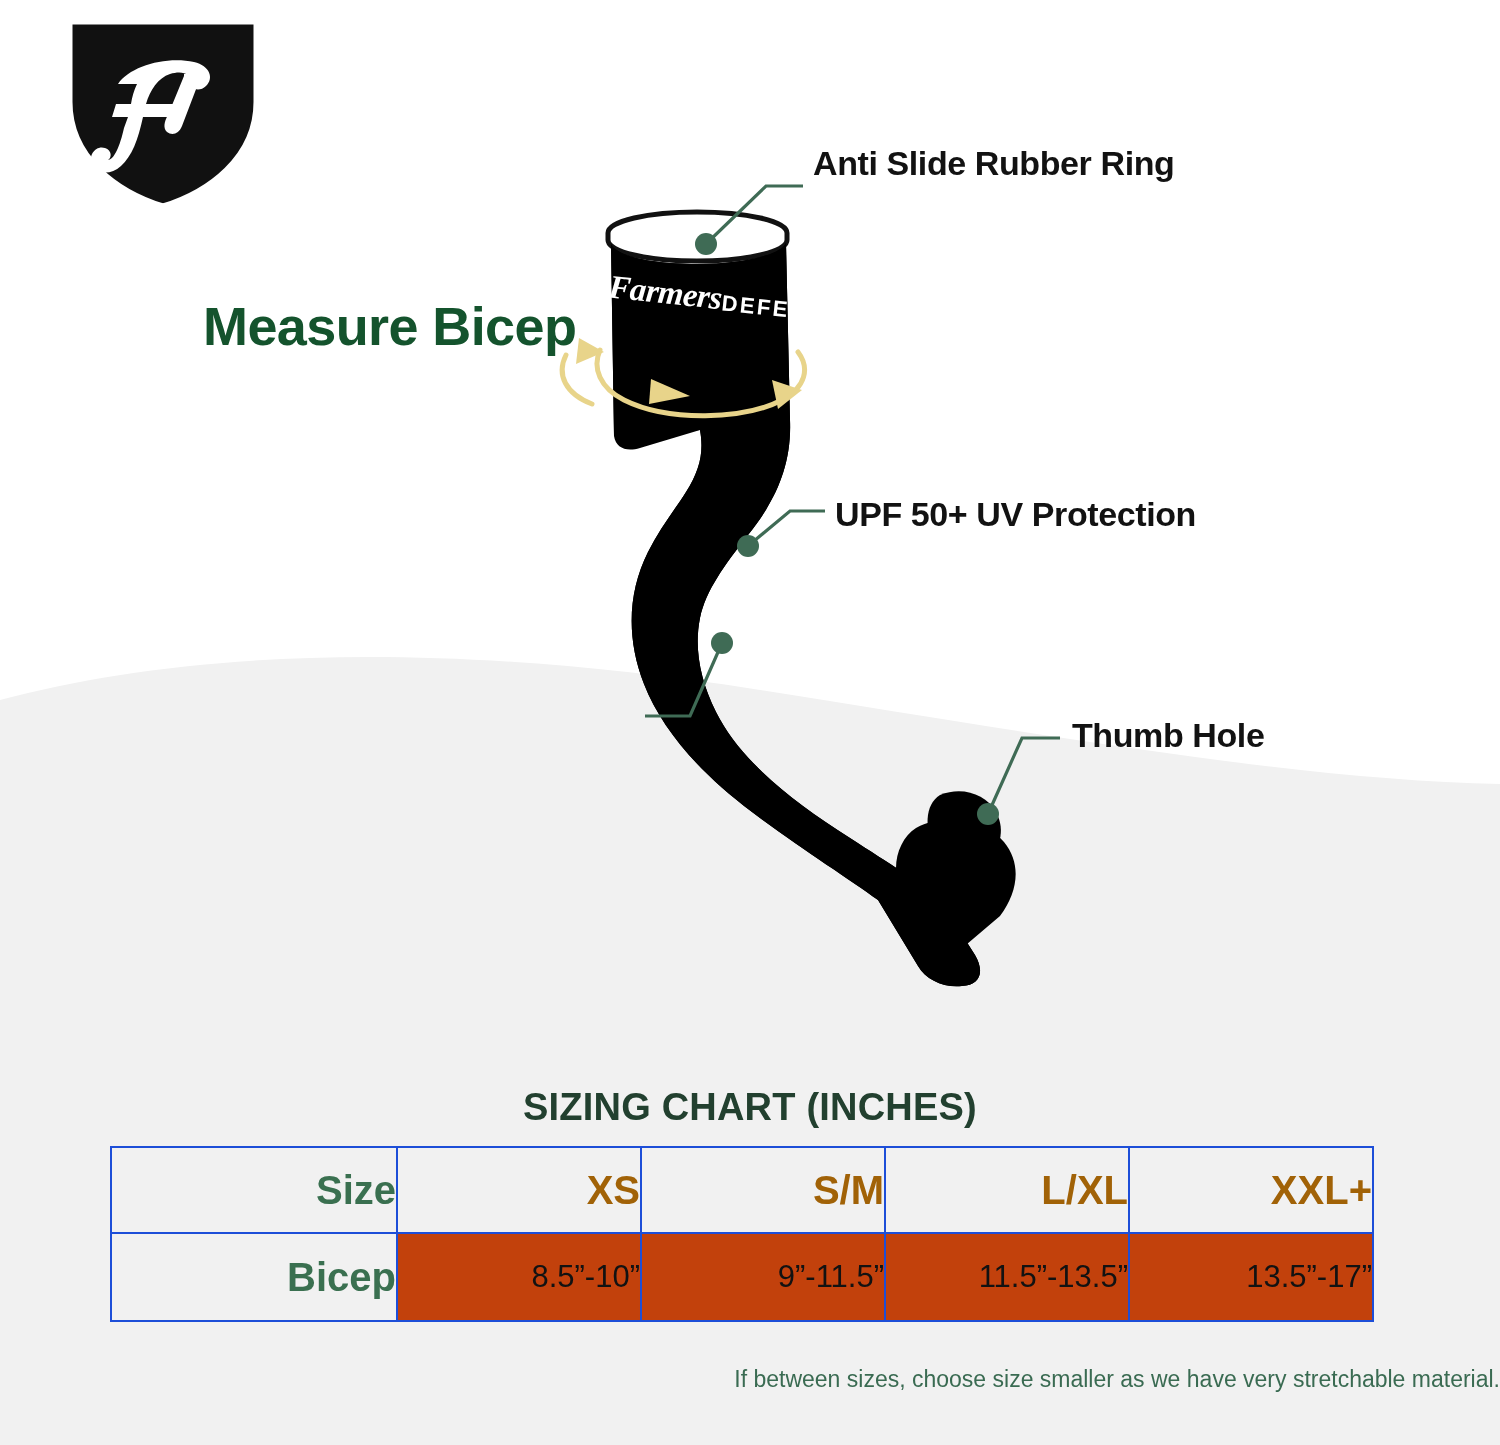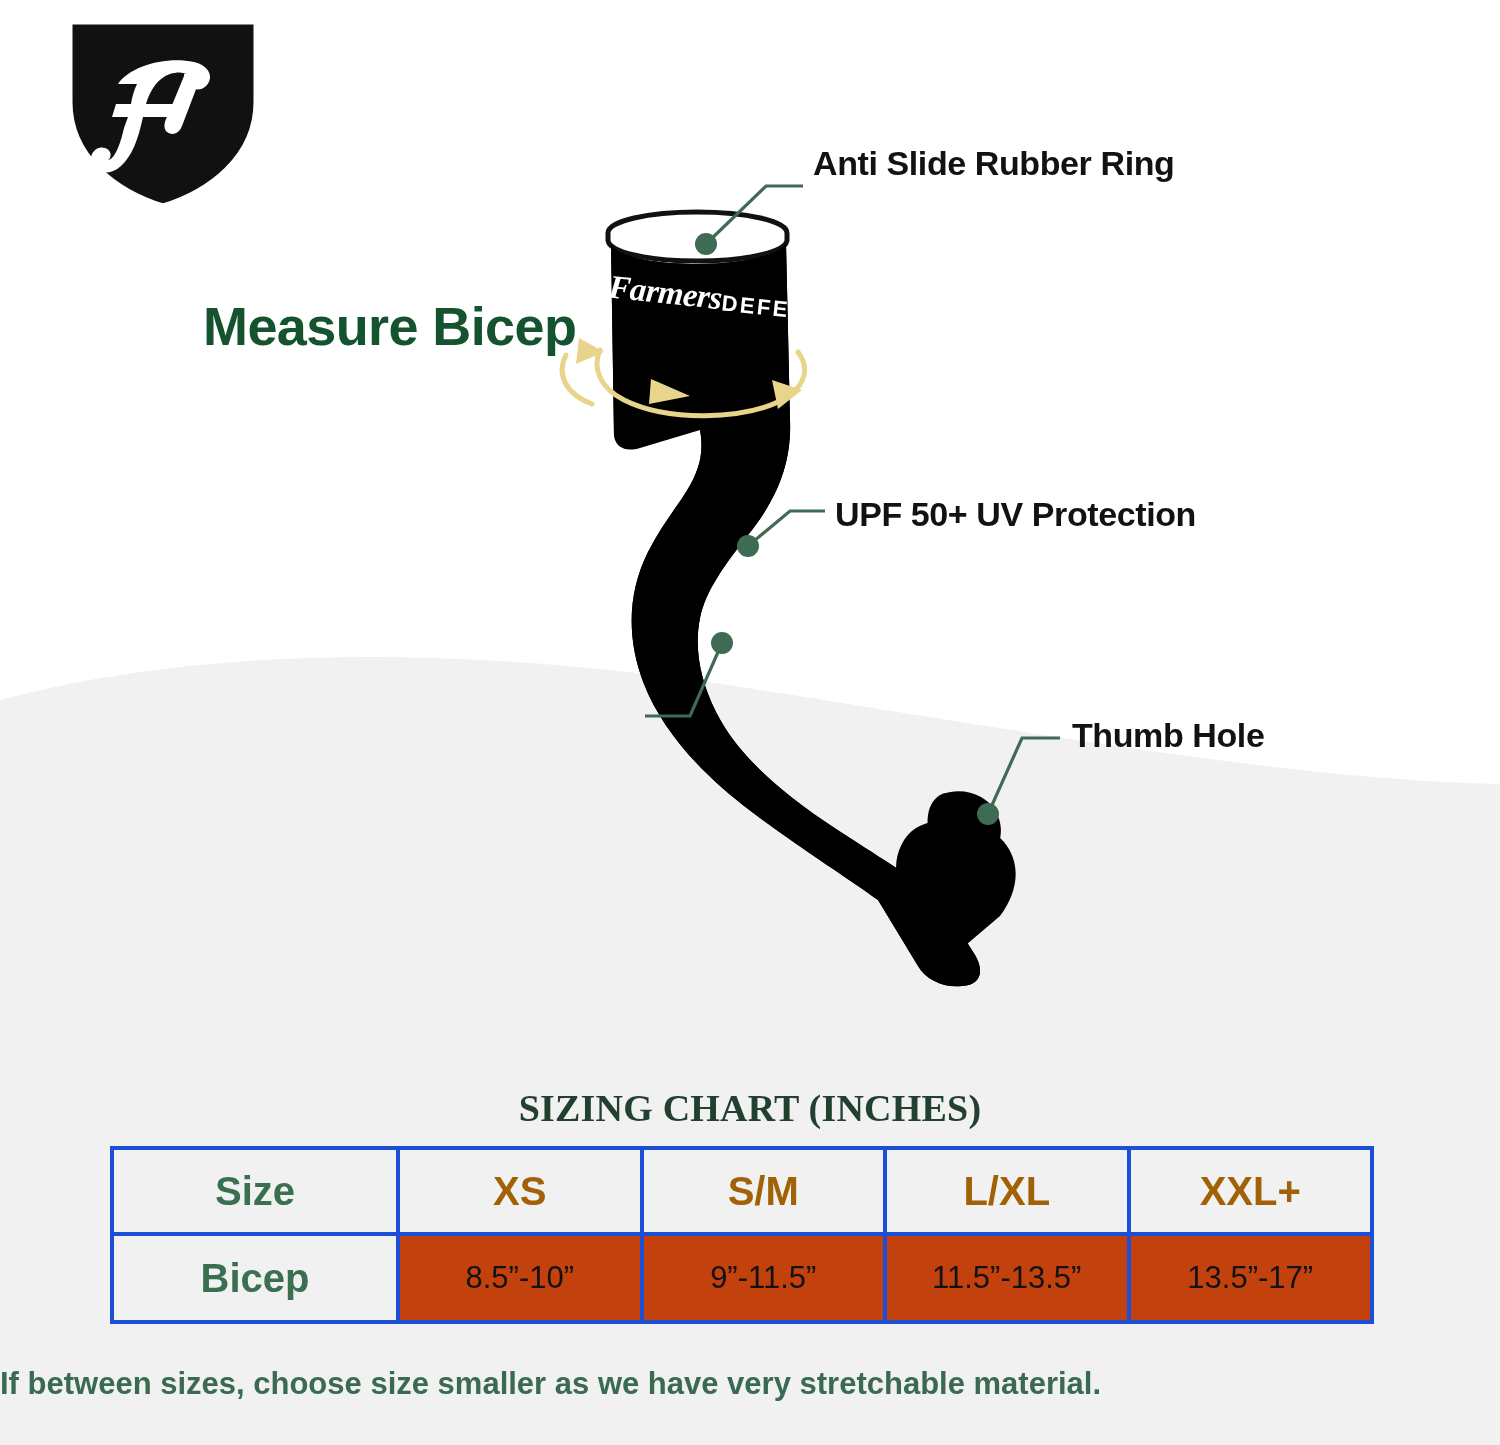--- a/index.html
+++ b/index.html
@@ -72,34 +72,33 @@
   #chart-title {
     position: absolute;
     z-index: 5;
     left: 0; top: 1086px;
     width: 1500px;
     text-align: center;
     font-size: 38px;
     font-weight: 700;
     color: #22402f;
     letter-spacing: 0.2px;
-    font-family: Liberation Serif, serif;
   }
 
   #size-table {
     position: absolute;
     z-index: 5;
     left: 110px; top: 1146px;
     width: 1264px;
     border-collapse: collapse;
     table-layout: fixed;
   }
   #size-table td {
-    border: 4px solid #1d4ed8;
-    text-align: center;
+    border: 2px solid #1d4ed8;
+    text-align: right;
     vertical-align: middle;
   }
   #size-table tr.header-row td { height: 86px; }
   #size-table tr.data-row td   { height: 88px; }
 
   td.label-cell {
     width: 286px;
     background: #f1f1f1;
     color: #3a7050;
     font-size: 40px;
@@ -116,24 +115,24 @@
     color: #121212;
     font-size: 31px;
     font-weight: 400;
   }
 
   #chart-note {
     position: absolute;
     z-index: 5;
     left: 0; top: 1366px;
     width: 1500px;
-    text-align: left;
-    font-size: 31px;
+    text-align: right;
+    font-size: 23px;
     color: #3a6b52;
-    font-weight: 700;
+    font-weight: 400;
   }
 </style>
 </head>
 <body>
 
 <div id="page">
 
   <svg id="bg-curve" viewBox="0 0 1500 1445" preserveAspectRatio="none">
     <path d="M0 700 C 180 652, 430 638, 760 690 C 1050 736, 1300 780, 1500 784 L1500 1445 L0 1445 Z" fill="#f1f1f1"></path>
   </svg>

